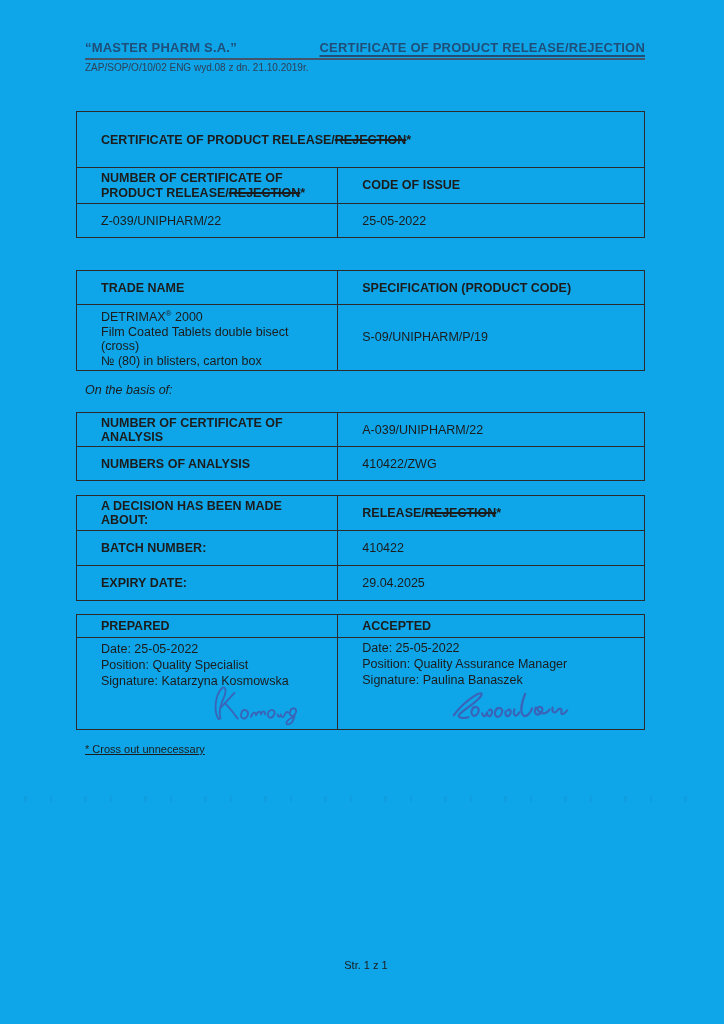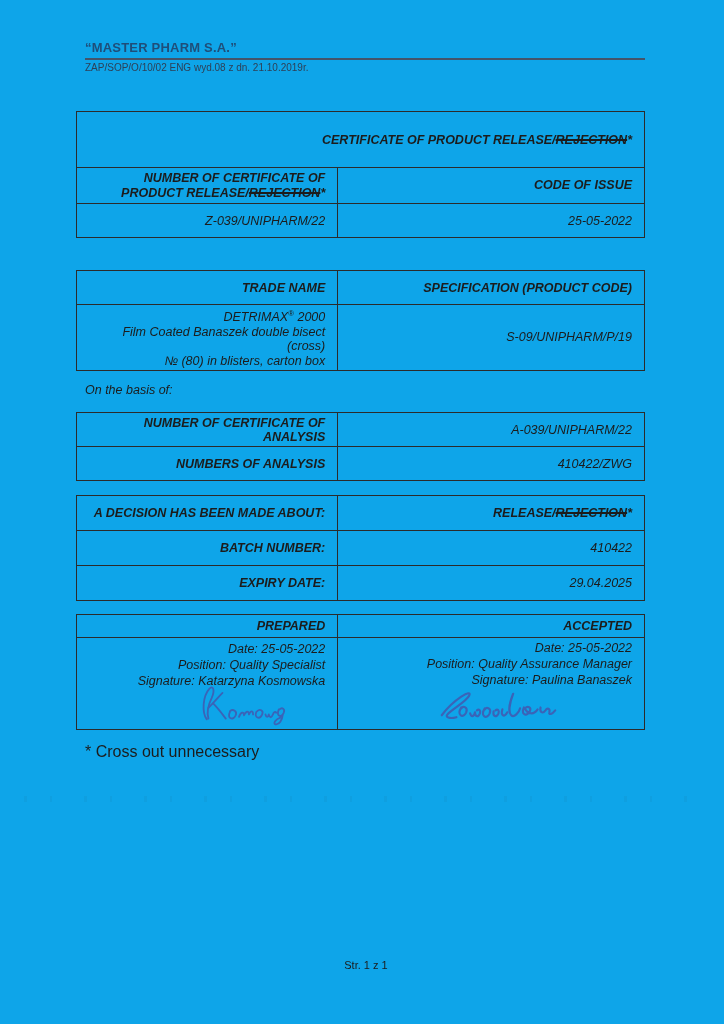--- a/index.html
+++ b/index.html
@@ -16,21 +16,21 @@
   
   .doc-header{margin:40px 79px 0 85px;}
   .header-row{display:flex;justify-content:space-between;align-items:baseline;}
   .company{font-size:13px;font-weight:bold;color:var(--header-navy);letter-spacing:.2px;}
   .header-doc-title{font-size:13px;font-weight:bold;color:var(--header-navy);text-decoration:underline;text-underline-offset:3px;text-decoration-thickness:1.5px;letter-spacing:.2px;}
   .header-rule{height:0;border-bottom:2px solid #44546a;margin-top:3px;}
   .doc-ref{font-size:10px;color:#2e4057;margin-top:2px;}
 
   
   table.tbl{width:569px;margin-left:76px;border-collapse:collapse;table-layout:fixed;}
-  table.tbl td{border:1.5px solid var(--border);font-size:12.5px;vertical-align:middle;text-align:right;padding:2px 12px;font-style:italic;}
+  table.tbl td{border:1.5px solid var(--border);font-size:12.5px;vertical-align:middle;text-align:left;padding:2px 24px;}
   col.c-left{width:46%;}
   col.c-right{width:54%;}
   .th{font-weight:bold;}
   .label-cell{text-align:left;font-weight:bold;padding-left:10px;}
   .struck{text-decoration:line-through;text-decoration-thickness:1.5px;}
   .title-cell{height:56px;font-size:13px;font-weight:bold;}
   .t1-head td{height:36px;line-height:1.2;}
   .t1-val td{height:34px;}
   .t2-head td{height:34px;}
   .t2-body td{height:44px;line-height:14.5px;}
@@ -42,21 +42,21 @@
   sup.reg{font-size:8px;vertical-align:super;}
   .decision-value{font-weight:bold;}
 
   .mt-t1{margin-top:38px;}
   .mt-t2{margin-top:32px;border-radius:6px;}
   .basis-label{margin:12px 0 0 85px;font-size:12.5px;font-style:italic;}
   .mt-t3{margin-top:15px;}
   .mt-t4{margin-top:14px;}
   .mt-t5{margin-top:13px;}
 
-  .footnote{margin:13px 0 0 85px;font-size:16px;}
+  .footnote{margin:13px 0 0 85px;font-size:11px;text-decoration:underline;}
 
   .sig-wrap{margin-top:-6px;}
   .sig-wrap svg{display:block;}
   .sig-prepared{margin-left:95px;}
   .sig-accepted{margin-left:80px;}
   .sig-stroke{fill:none;stroke:var(--signature-ink);stroke-width:2.2;stroke-linecap:round;stroke-linejoin:round;}
 
   .scan-smudge{position:absolute;top:796px;left:24px;width:680px;height:6px;
     background:repeating-linear-gradient(90deg,#222 0 3px,transparent 3px 26px,#222 26px 28px,transparent 28px 60px);
     opacity:.045;}
@@ -64,20 +64,21 @@
   .page-footer{position:absolute;top:959px;left:4px;width:100%;text-align:center;font-size:11px;}
 </style>
 </head>
 <body>
 
 <div class="page">
 
   <div class="doc-header">
     <div class="header-row">
       <span class="company">“MASTER PHARM S.A.”</span>
+      <span class="header-doc-title">CERTIFICATE OF PRODUCT RELEASE/REJECTION</span>
     </div>
     <div class="header-rule"></div>
     <div class="doc-ref">ZAP/SOP/O/10/02 ENG wyd.08 z dn. 21.10.2019r.</div>
   </div>
 
   <table class="tbl mt-t1">
     <colgroup>
         <col class="c-left">
         <col class="c-right">
       </colgroup>
@@ -107,21 +108,21 @@
         <col class="c-right">
       </colgroup>
     <tbody>
         <tr class="t2-head">
       <td class="th">TRADE NAME</td>
       <td class="th">SPECIFICATION (PRODUCT CODE)</td>
     </tr>
     <tr class="t2-body">
       <td>
         <div><span>DETRIMAX</span><sup class="reg">®</sup><span> 2000</span></div>
-        <div>Film Coated Banaszek double bisect (cross)</div>
+        <div>Film Coated Tablets double bisect (cross)</div>
         <div>№ (80) in blisters, carton box</div>
       </td>
       <td>S-09/UNIPHARM/P/19</td>
     </tr>
   </tbody>
     </table>
 
   <div class="basis-label">On the basis of:</div>
 
   <table class="tbl mt-t3">

